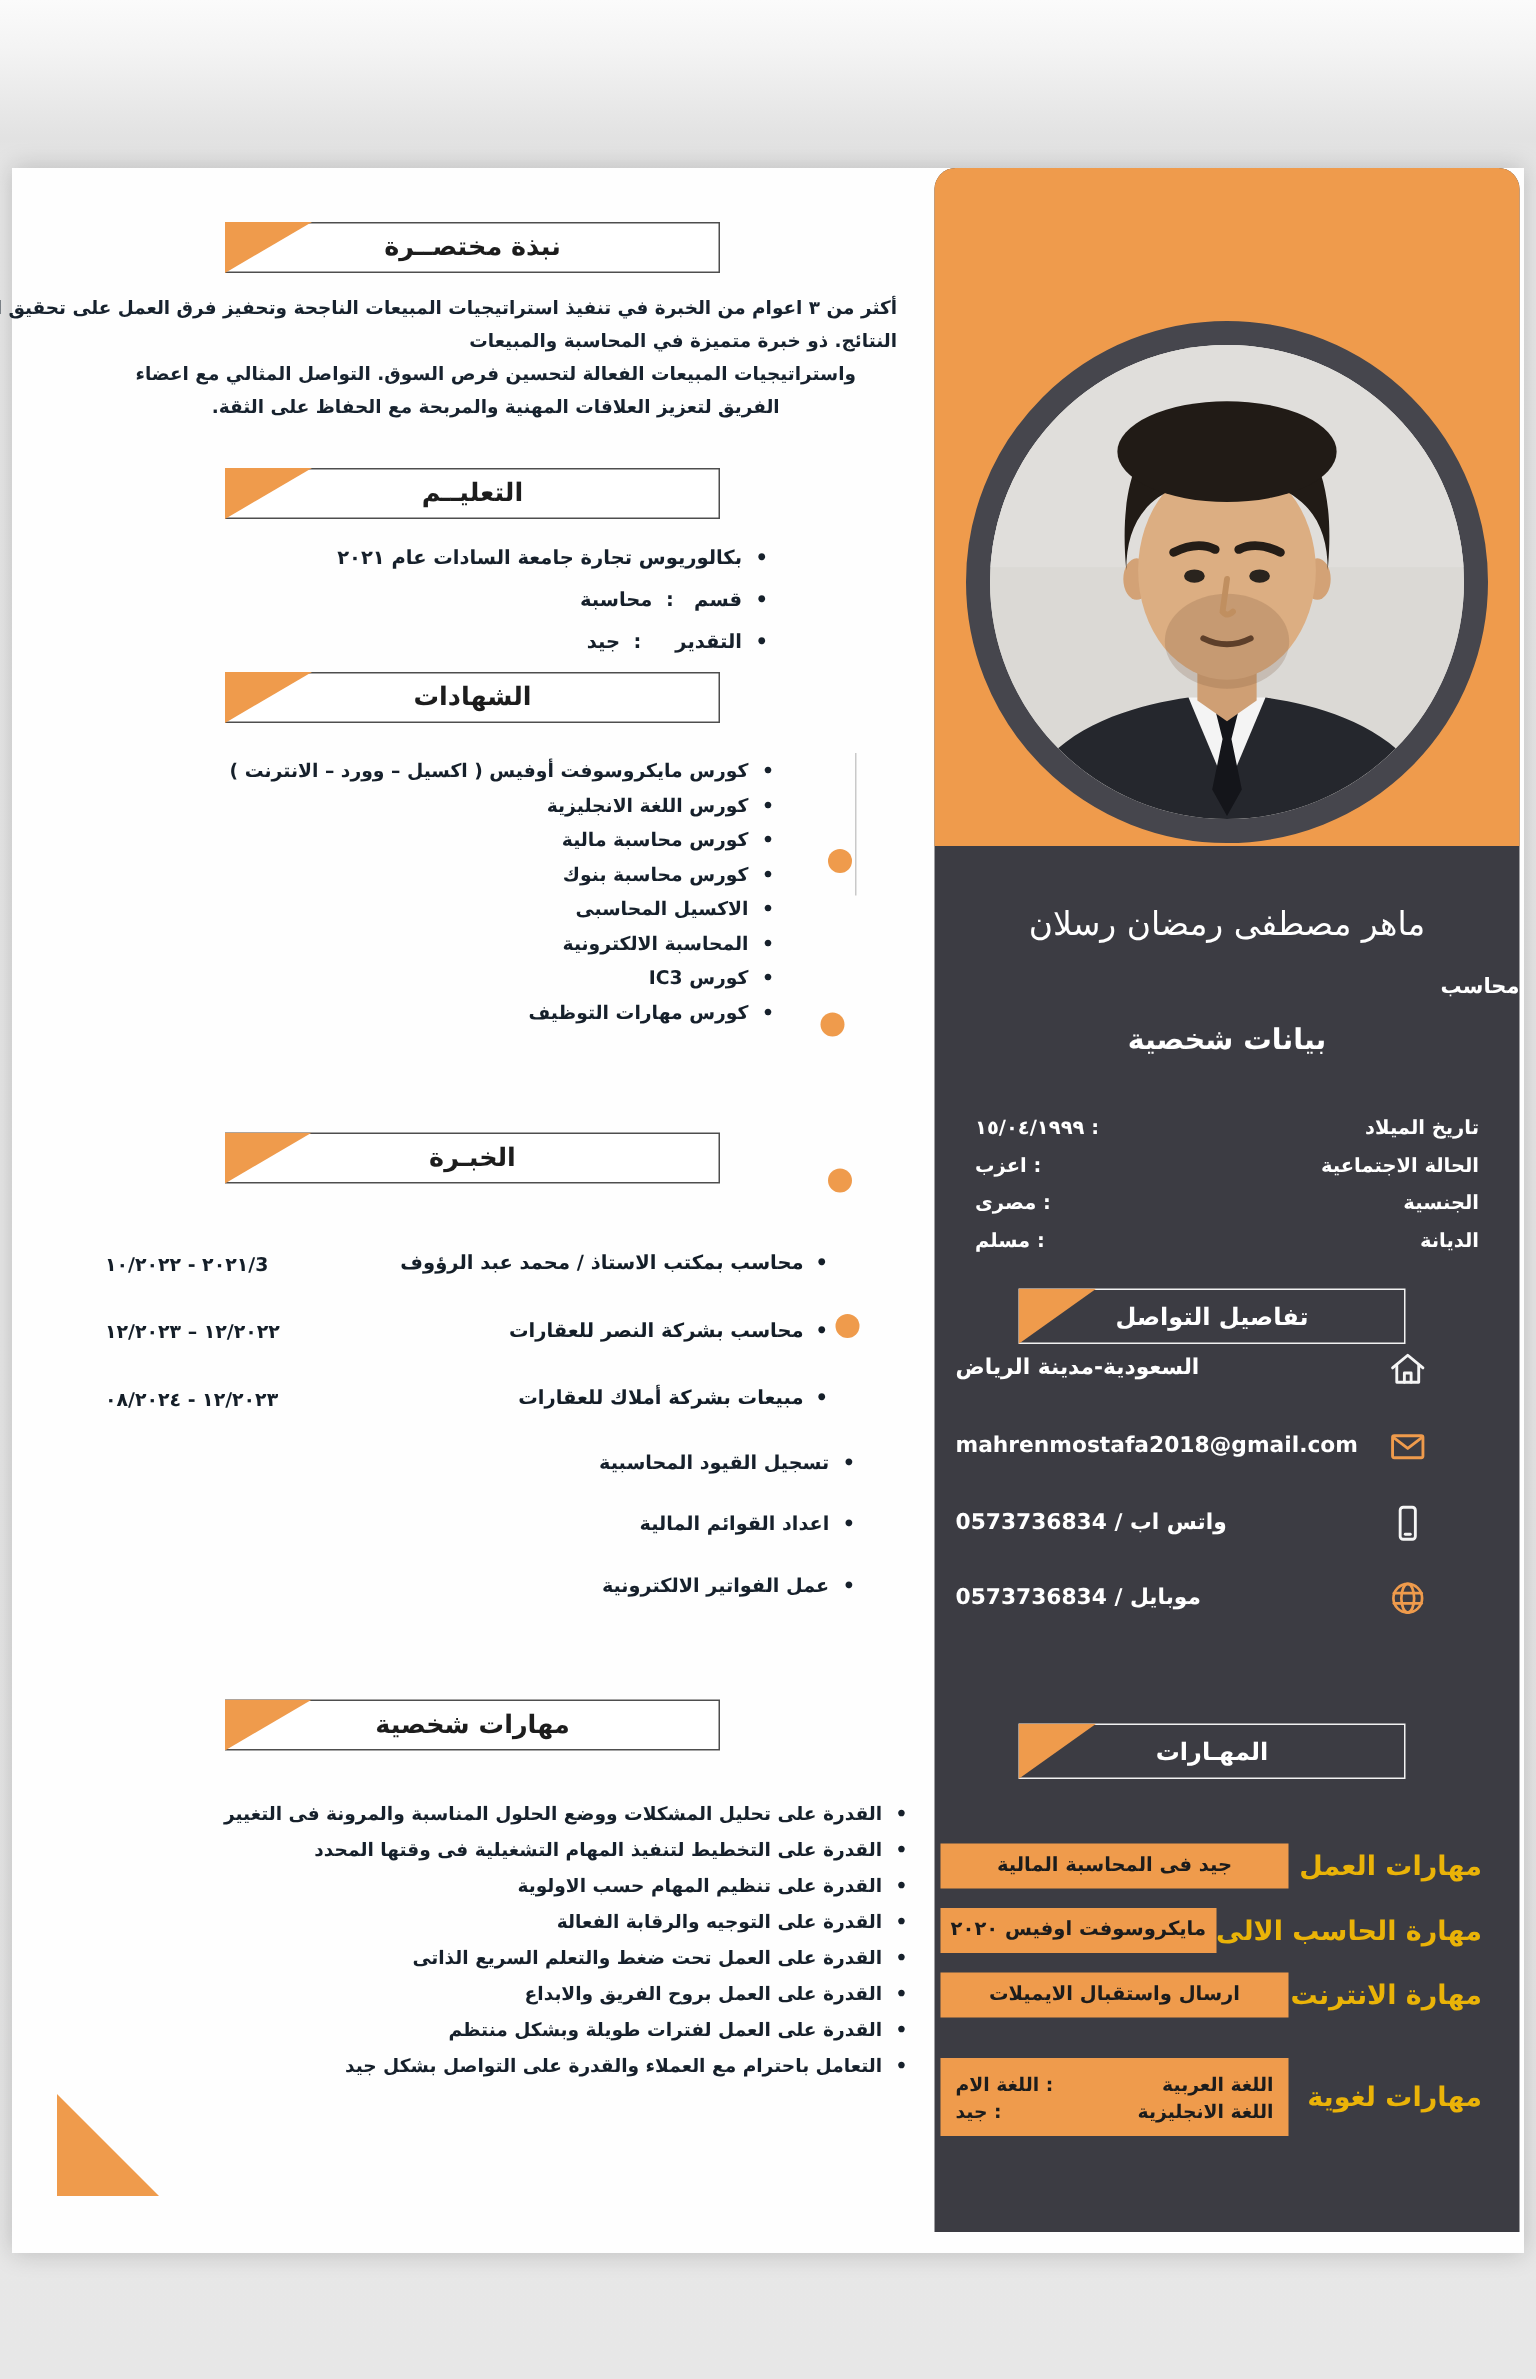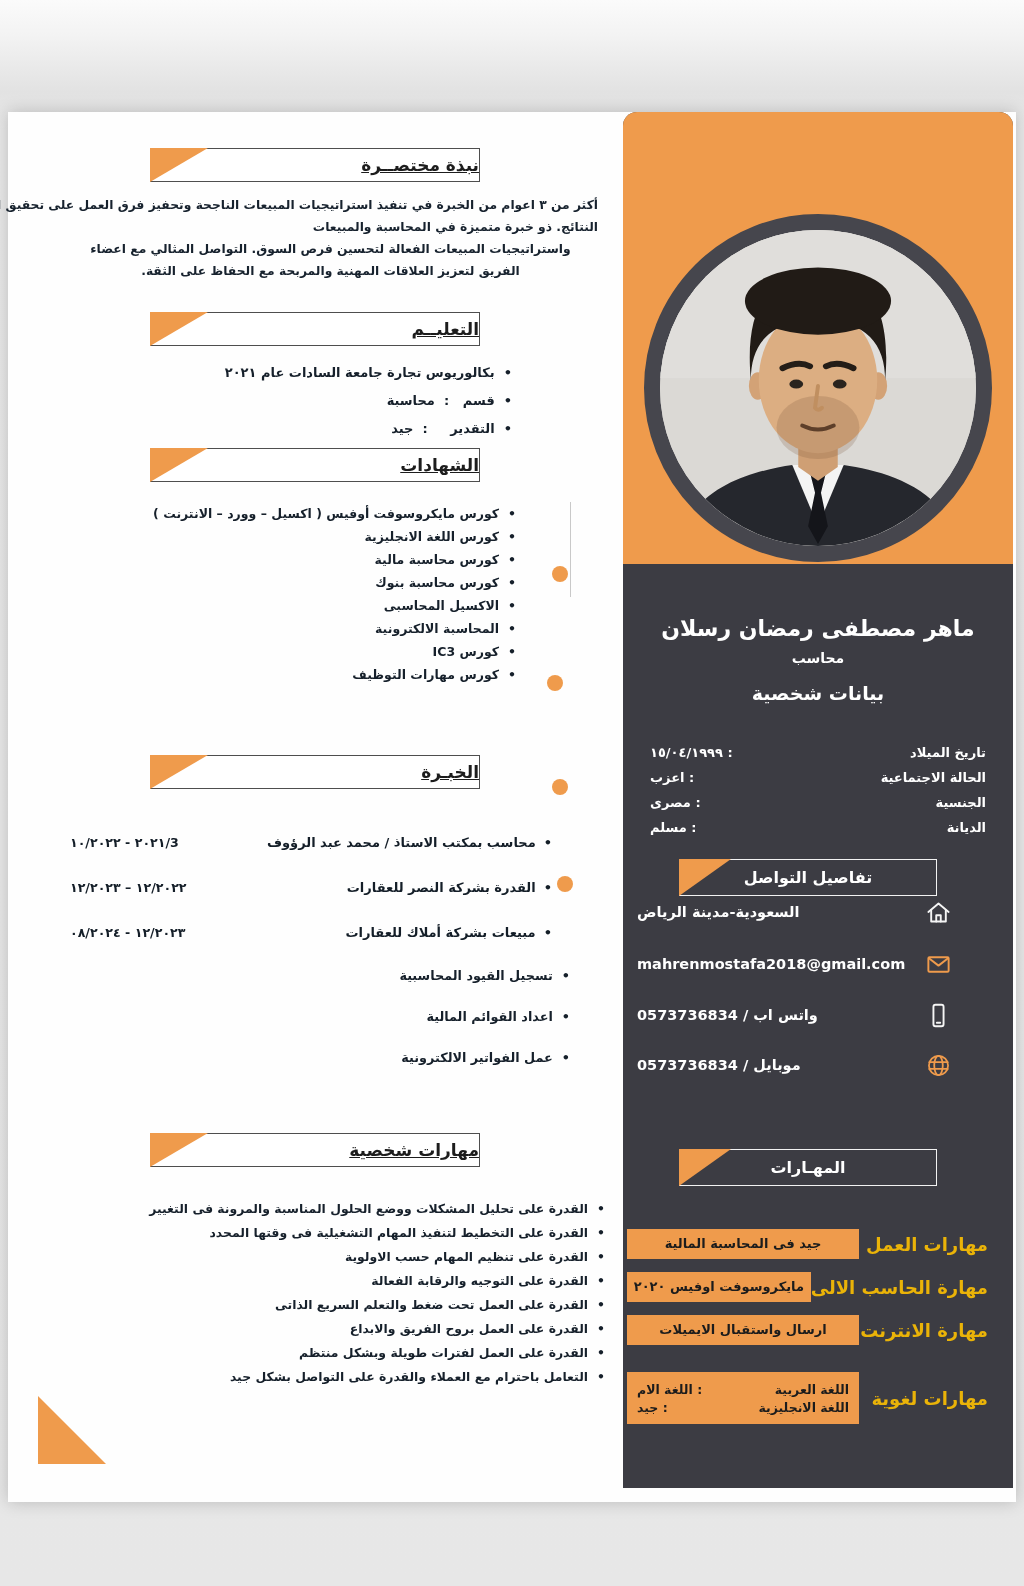--- a/index.html
+++ b/index.html
@@ -8,21 +8,21 @@
   body { font-family:"DejaVu Sans","Liberation Sans",sans-serif; background:#e9e9e9; position:relative; overflow:hidden; }
   .canvas { position:absolute; inset:0;
     background:linear-gradient(180deg,#fbfbfb 0px,#f3f3f3 35px,#e2e2e2 92px,#e9e9e9 130px,#e7e7e7 100%); }
   .page { position:absolute; left:8px; top:112px; width:1008px; height:1390px; background:#fefefe;
     box-shadow:0 0 16px rgba(0,0,0,.20); }
 
   
   .sec-head { position:absolute; left:142px; width:330px; height:34px; border:1px solid #4e4e4e; background:#fff; }
   .sec-head .tri { position:absolute; left:-1px; top:-1px; width:58px; height:34px; background:var(--accent);
     clip-path:polygon(0 0,100% 0,0 100%); }
-  .sec-head .t { position:relative; text-align:right; line-height:32px; font-weight:bold; font-size:17px; color:#1d1d1d; direction:rtl;text-decoration:underline; }
+  .sec-head .t { position:relative; text-align:center; line-height:32px; font-weight:bold; font-size:17px; color:#1d1d1d; direction:rtl; }
 
   
   .summary { position:absolute; top:82px; left:55px; width:535px; direction:rtl; color:#17222e;
     font-weight:bold; font-size:12.3px; line-height:22px; }
   .summary .ln { white-space:nowrap; }
   .summary .r { text-align:right; }
   .summary .c { text-align:center; }
 
   
   .blist { position:absolute; direction:rtl; list-style:none; color:#16202b; font-weight:bold; }
@@ -49,22 +49,22 @@
     clip-path:polygon(0 0,0 100%,100% 100%); }
 
   
   .sidebar { position:absolute; top:0; right:3px; width:390px; height:1376px; background:var(--sidebar-bg);
     border-radius:14px 14px 0 0; color:#fff; }
   .orange-top { position:absolute; top:0; left:0; right:0; height:452px; background:var(--accent);
     border-radius:14px 14px 0 0; }
   .avatar { position:absolute; top:102px; left:21px; width:348px; height:348px; border-radius:50%;
     border:16px solid #46464d; overflow:hidden; background:#dbd9d5; }
   .avatar svg { width:100%; height:100%; display:block; }
-  .name { position:absolute; top:492px; left:0; right:0; text-align:center; font-size:22px; font-weight:bold; direction:rtl;margin-top:12px; }
-  .jobtitle { position:absolute; top:538px; left:0; right:0; text-align:center; font-size:14px; font-weight:bold; direction:rtl; }
+  .name { position:absolute; top:492px; left:0; right:0; text-align:center; font-size:22px; font-weight:normal; direction:rtl; }
+  .jobtitle { position:absolute; top:538px; left:0; right:0; text-align:right; font-size:14px; font-weight:bold; direction:rtl; }
   .ptitle { position:absolute; top:570px; left:0; right:0; text-align:center; font-size:19px; font-weight:bold; direction:rtl; }
   .pwrap { position:absolute; top:628px; left:0; right:0; }
   .prow { display:flex; direction:rtl; justify-content:space-between; align-items:center; height:25px;
     padding:0 27px; font-size:13px; font-weight:bold; }
 
   .side-head { position:absolute; left:56px; width:258px; height:37px; border:1px solid #f2f2f2; }
   .side-head .tri { position:absolute; left:-1px; top:-1px; width:52px; height:37px; background:var(--accent);
     clip-path:polygon(0 0,100% 0,0 100%); }
   .side-head .t { position:relative; text-align:center; line-height:35px; font-weight:bold; font-size:16px; color:#fff; direction:rtl; }
 
@@ -129,21 +129,21 @@
     <section class="sec-head" style="top:643px">
       <span class="tri"></span>
       <div class="t">الخبـرة</div>
     </section>
 
     <div class="xrow" style="top:720px">
       <div class="jt">محاسب بمكتب الاستاذ / محمد عبد الرؤوف</div>
       <div class="jd">3/٢٠٢١ - ١٠/٢٠٢٢</div>
     </div>
     <div class="xrow" style="top:765px">
-      <div class="jt">القدرة بشركة النصر للعقارات</div>
+      <div class="jt">محاسب بشركة النصر للعقارات</div>
       <div class="jd">١٢/٢٠٢٢ – ١٢/٢٠٢٣</div>
     </div>
     <div class="xrow" style="top:810px">
       <div class="jt">مبيعات بشركة أملاك للعقارات</div>
       <div class="jd">١٢/٢٠٢٣ - ٠٨/٢٠٢٤</div>
     </div>
 
     <ul class="blist duties">
       <li>تسجيل القيود المحاسبية</li>
       <li>اعداد القوائم المالية</li>

